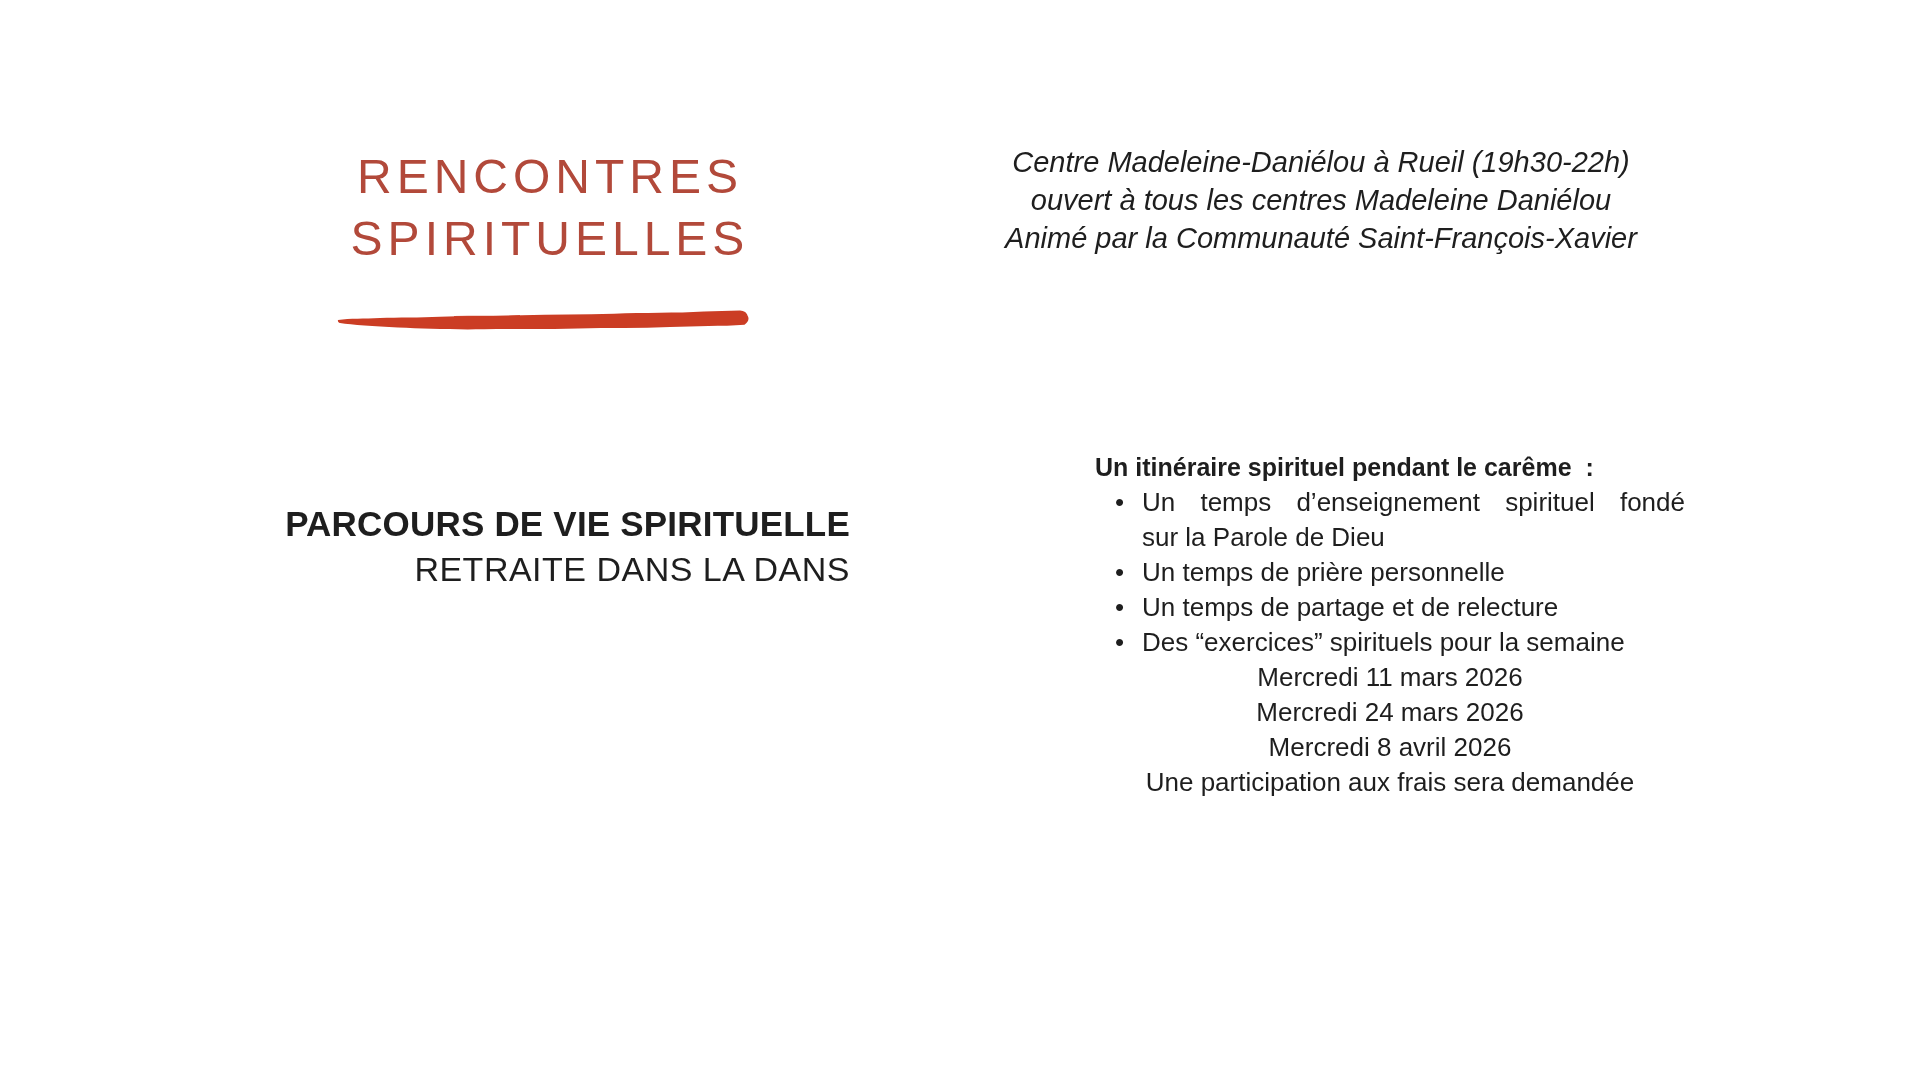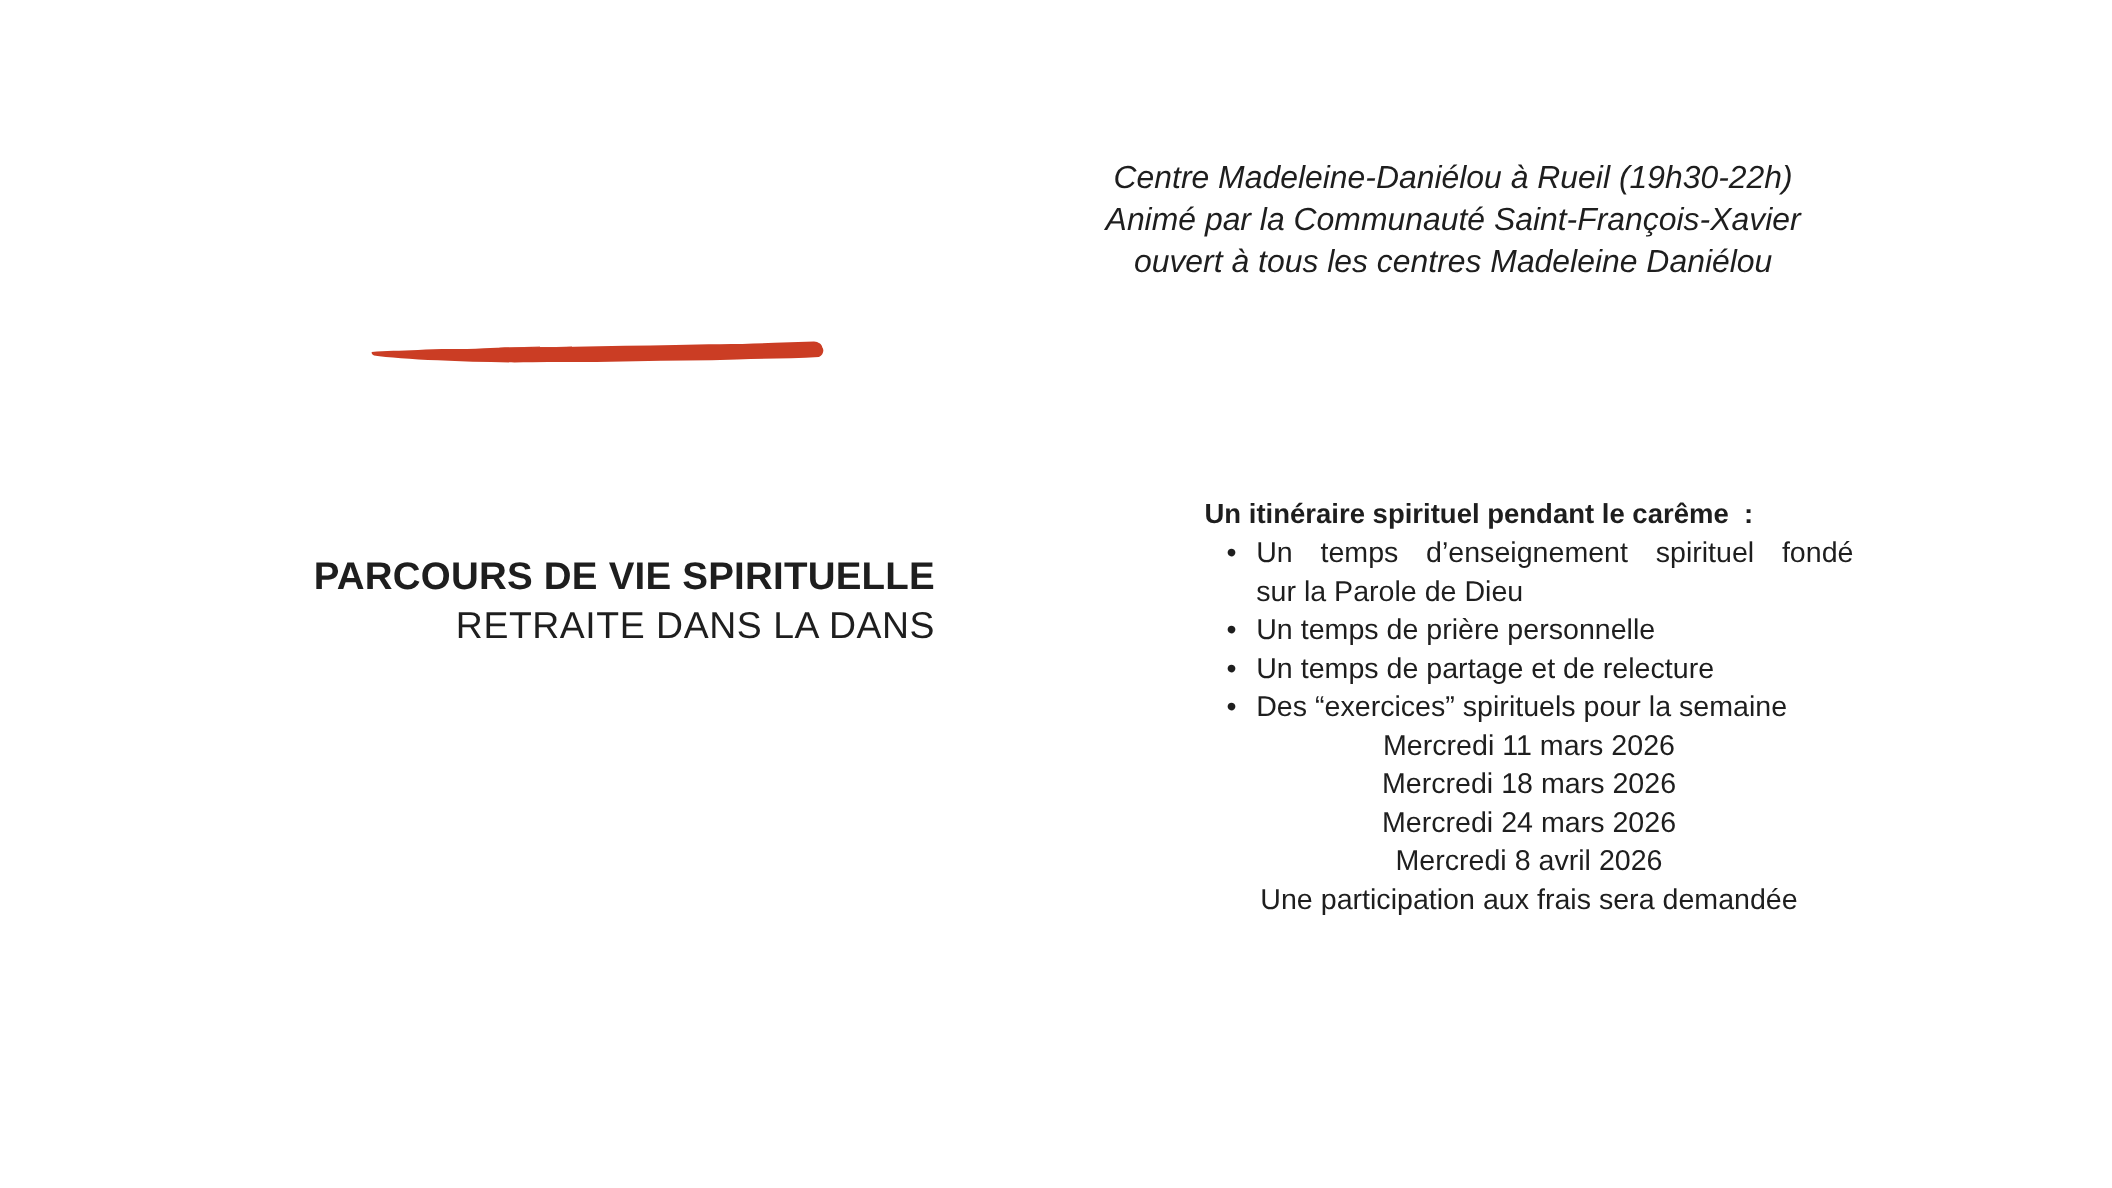--- a/index.html
+++ b/index.html
@@ -119,20 +119,24 @@
   }
   .note-line {
     text-align: center;
   }
 </style>
 </head>
 <body>
 
 <div class="canvas">
 
+  <div class="logo">
+    <div>RENCONTRES</div>
+    <div>SPIRITUELLES</div>
+  </div>
 
   <div class="brush-wrap">
     <svg viewBox="0 0 416 27" preserveAspectRatio="none" aria-hidden="true">
       <path fill="currentColor" d="M2,15.5
         C 14,13.8 28,14.6 44,13.6
         C 62,12.4 84,13.4 104,12.2
         C 130,10.8 158,12.0 186,10.9
         C 216,9.7 248,10.4 278,9.3
         C 308,8.3 340,8.9 368,7.3
         L 404,6.2
@@ -143,22 +147,22 @@
         C 210,24.7 178,23.9 148,24.4
         C 118,24.9 88,23.9 62,22.7
         C 38,21.6 16,20.2 4,18.4
         C 2.2,17.6 1.6,16.4 2,15.5 Z"></path>
       <path fill="currentColor" d="M118,11.6 C 140,10.9 162,11.5 184,10.7 L 184,12.4 C 162,13.0 140,12.6 118,13.1 Z" opacity="0.85"></path>
     </svg>
   </div>
 
   <div class="info">
     <div>Centre Madeleine-Daniélou à Rueil (19h30-22h)</div>
+    <div>ouvert à tous les centres Madeleine Daniélou</div>
     <div>Animé par la Communauté Saint-François-Xavier</div>
-    <div>ouvert à tous les centres Madeleine Daniélou</div>
   </div>
 
   <div class="program">
     <div class="program-line1">PARCOURS DE VIE SPIRITUELLE</div>
     <div class="program-line2">RETRAITE DANS LA DANS</div>
   </div>
 
   <div class="retreat">
     <div class="retreat-heading">Un itinéraire spirituel pendant le carême&nbsp;&nbsp;:</div>
 
@@ -176,20 +180,19 @@
         <span class="bullet-dot">•</span>
         <div>Un temps de partage et de relecture</div>
       </li>
       <li>
         <span class="bullet-dot">•</span>
         <div>Des “exercices” spirituels pour la semaine</div>
       </li>
     </ul>
 
     <div class="date-line">Mercredi 11 mars 2026</div>
-    <div class="date-line">Mercredi 18 mars 2026</div>
     <div class="date-line">Mercredi 24 mars 2026</div>
     <div class="date-line">Mercredi 8 avril 2026</div>
 
     <div class="note-line">Une participation aux frais sera demandée</div>
   </div>
 
 </div>
 
 </body></html>

